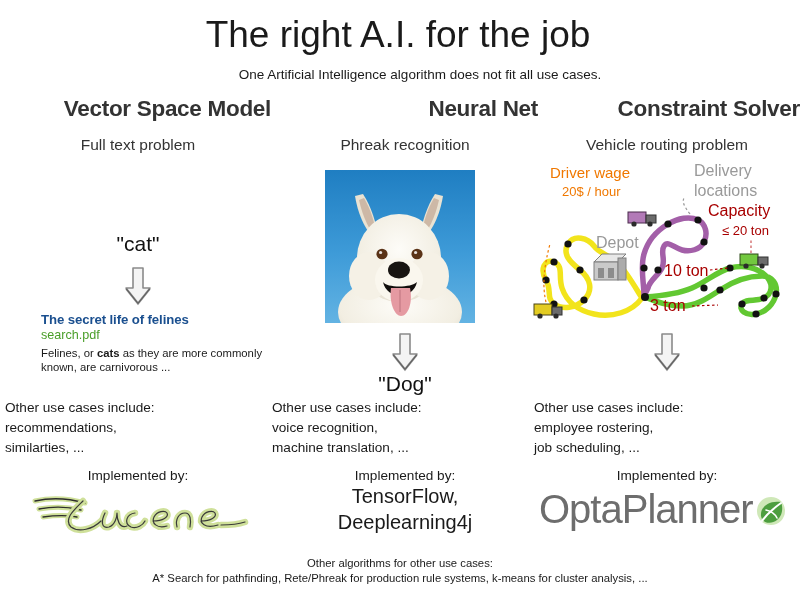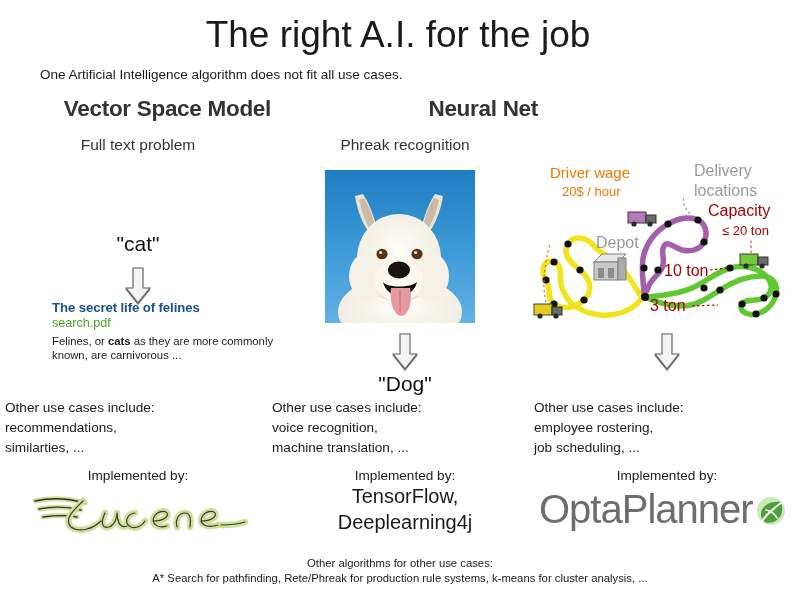--- a/index.html
+++ b/index.html
@@ -18,20 +18,21 @@
 
   
   .title {
     position: absolute; left: 0; top: 14px; width: 796px;
     text-align: center;
     font-size: 37px; font-weight: 400; color: #1a1a1a;
     letter-spacing: 0px;
   }
   .subtitle {
     position: absolute; left: 0; top: 67px; width: 800px;
+    text-align: center;
     font-size: 13.5px; color: #1a1a1a; padding-left: 40px;
   }
 
   
   .col {
     position: absolute; top: 96px; width: 266px; height: 460px;
   }
   #col-1 { left: 5px; }
   #col-2 { left: 272px; }
   #col-3 { left: 534px; }
@@ -51,21 +52,21 @@
   .arrow { display: block; margin: 0 auto; }
 
   
   .query {
     width: 100%; text-align: center;
     font-size: 21px; color: #111;
     position: absolute; top: 136px; left: 0;
   }
   #arrow-1 { position: absolute; top: 170px; left: 118px; }
   .result {
-    position: absolute; top: 204px; left: 36px; width: 224px; margin-left: 11px;
+    position: absolute; top: 216px; left: 36px; width: 224px;
   }
   .result-title {
     font-size: 13.2px; font-weight: bold; color: #1a4f8f;
     letter-spacing: -0.1px;
   }
   .result-url {
     font-size: 12.6px; color: #4a9e29; margin-top: 1px;
   }
   .result-snip {
     font-size: 11.3px; color: #1a1a1a; margin-top: 4px; line-height: 1.28;
@@ -236,20 +237,22 @@
       <div class="uses">Other use cases include:</div>
       <div class="uses it">voice recognition,</div>
       <div class="uses it">machine translation, ...</div>
       <div class="impl">Implemented by:</div>
       <div class="impl-big">TensorFlow,</div>
       <div class="impl-big">Deeplearning4j</div>
     </div>
   </div>
 
   <div class="col" id="col-3">
+    <div class="col-title">Constraint Solver</div>
+    <div class="col-sub">Vehicle routing problem</div>
 
     <svg class="vrp" width="270" height="170" viewBox="0 0 270 170">
 
       <path d="M110 140 C100 154, 80 160, 62 156 C44 152, 34 142, 30 130
                C26 118, 32 108, 22 104 C12 100, 8 112, 14 122
                C20 132, 14 140, 22 146 C30 152, 44 150, 52 142
                C62 132, 58 120, 48 112 C38 104, 30 96, 36 86
                C42 76, 56 80, 62 88 C66 94, 74 96, 82 102
                C92 110, 100 124, 110 140 Z" fill="none" stroke="#f2e41c" stroke-width="5.5" stroke-linejoin="round" stroke-linecap="round"></path>
 

